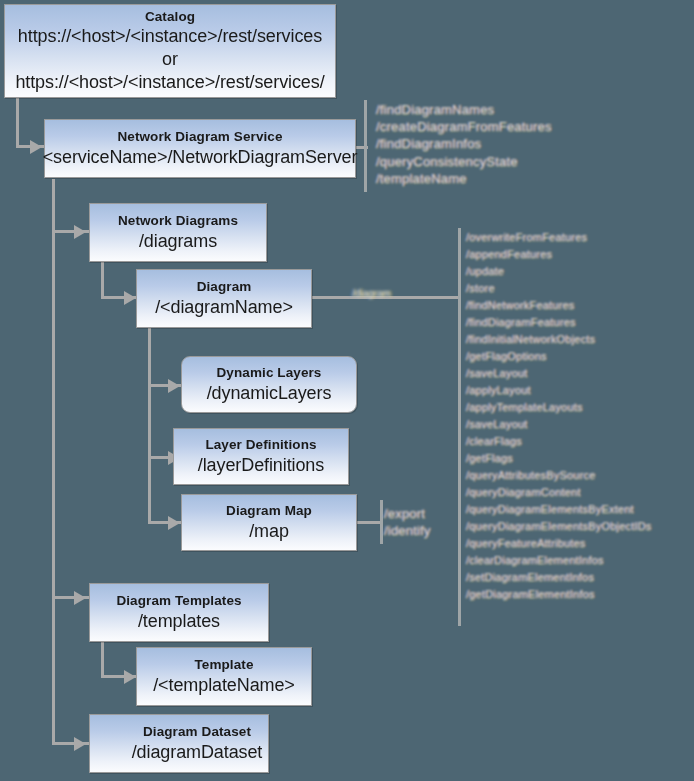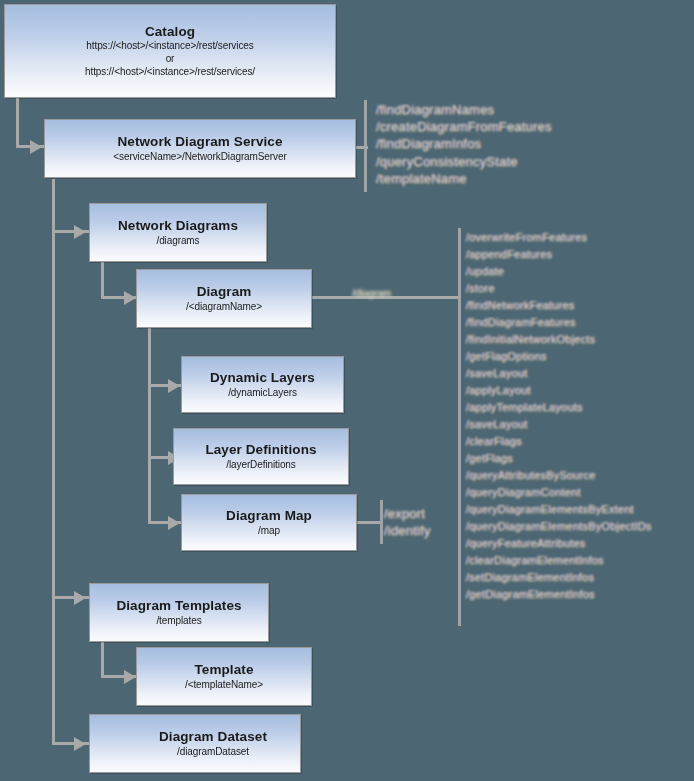--- a/index.html
+++ b/index.html
@@ -30,21 +30,21 @@
     text-align: center;
     color: #1a1a1a;
     line-height: 1.28;
   }
   .node .title {
     font-weight: bold;
     font-size: 13.5px;
     letter-spacing: 0.1px;
   }
   .node .path {
-    font-size: 10px;
+    font-size: 18px;
     font-weight: normal;
     letter-spacing: -0.1px;
   }
 
   
   .seg {
     position: absolute;
     background: #a9a9a9;
   }
   .seg.h { height: 3px; }
@@ -169,21 +169,21 @@
   <div class="node" style="left:89px; top:203px; width:178px; height:59px;">
     <span class="title">Network Diagrams</span>
     <span class="path">/diagrams</span>
   </div>
 
   <div class="node" style="left:136px; top:269px; width:176px; height:59px;">
     <span class="title">Diagram</span>
     <span class="path">/&lt;diagramName&gt;</span>
   </div>
 
-  <div class="node" style="left:181px; top:356px; width:163px; height:57px;">
+  <div class="node" style="left:181px; top:356px; width:176px; height:57px;border-radius:9px;">
     <span class="title">Dynamic Layers</span>
     <span class="path">/dynamicLayers</span>
   </div>
 
   <div class="node" style="left:173px; top:428px; width:176px; height:57px;text-align:center;">
     <span class="title">Layer Definitions</span>
     <span class="path">/layerDefinitions</span>
   </div>
 
   <div class="node" style="left:181px; top:494px; width:176px; height:57px;">
@@ -194,21 +194,21 @@
   <div class="node" style="left:89px; top:568px; width:180px; height:59px;margin-top:15px;">
     <span class="title">Diagram Templates</span>
     <span class="path">/templates</span>
   </div>
 
   <div class="node" style="left:136px; top:647px; width:176px; height:59px;">
     <span class="title">Template</span>
     <span class="path">/&lt;templateName&gt;</span>
   </div>
 
-  <div class="node" style="left:89px; top:714px; width:212px; height:59px;padding-left:36px;">
+  <div class="node" style="left:89px; top:714px; width:180px; height:59px;padding-left:36px;">
     <span class="title">Diagram Dataset</span>
     <span class="path">/diagramDataset</span>
   </div>
 
   <div class="ops" id="ops-service" style="left:376px; top:101px;">
       <div>/findDiagramNames</div>
       <div>/createDiagramFromFeatures</div>
       <div>/findDiagramInfos</div>
       <div>/queryConsistencyState</div>
       <div>/templateName</div>

